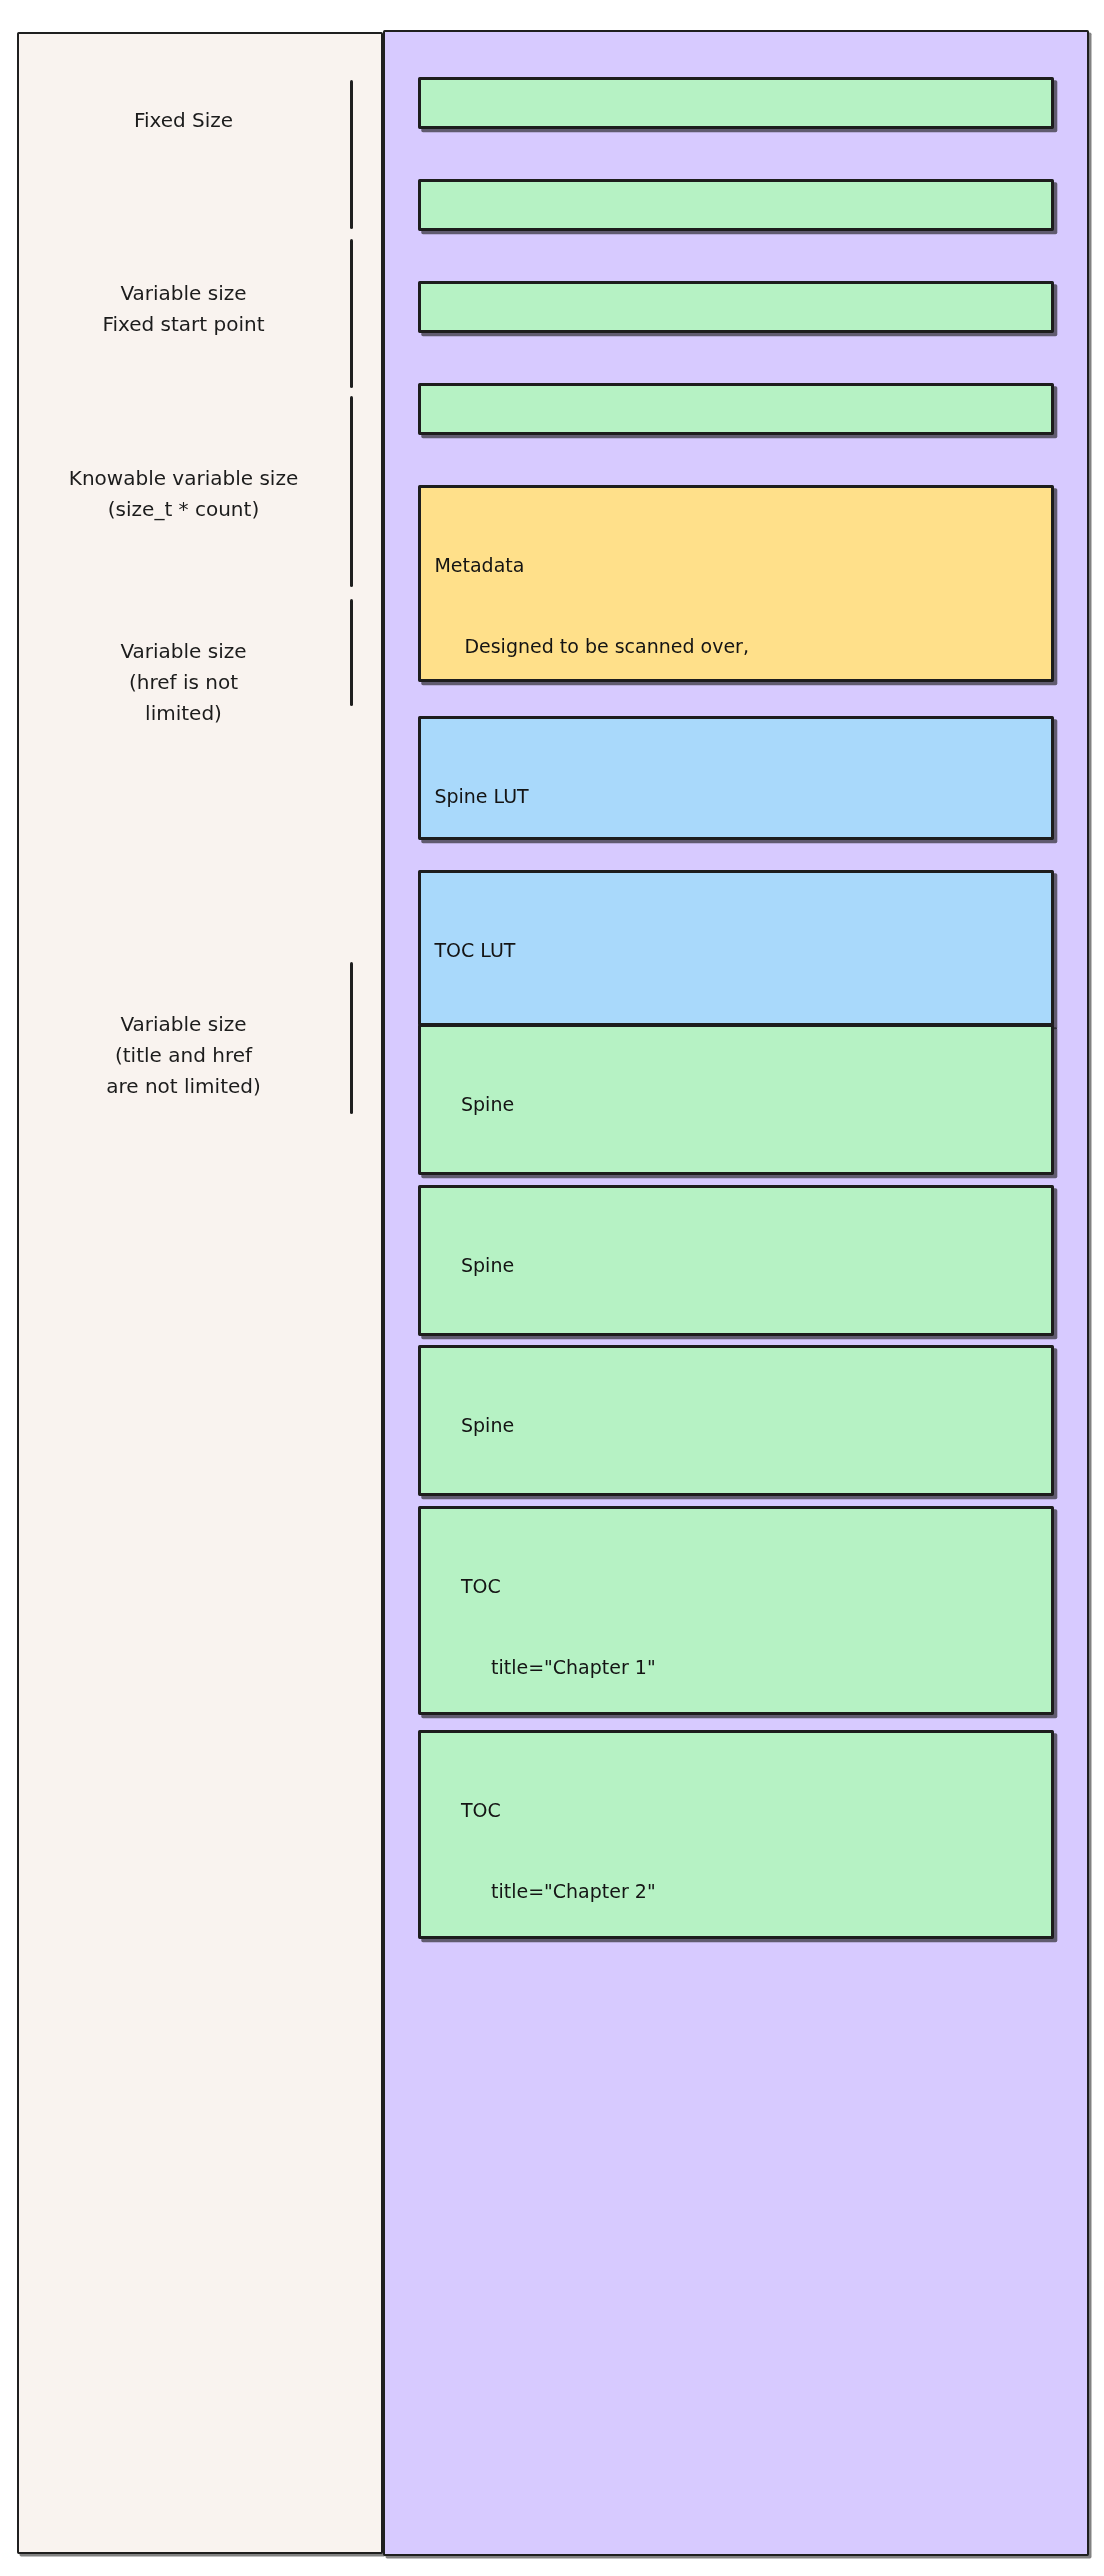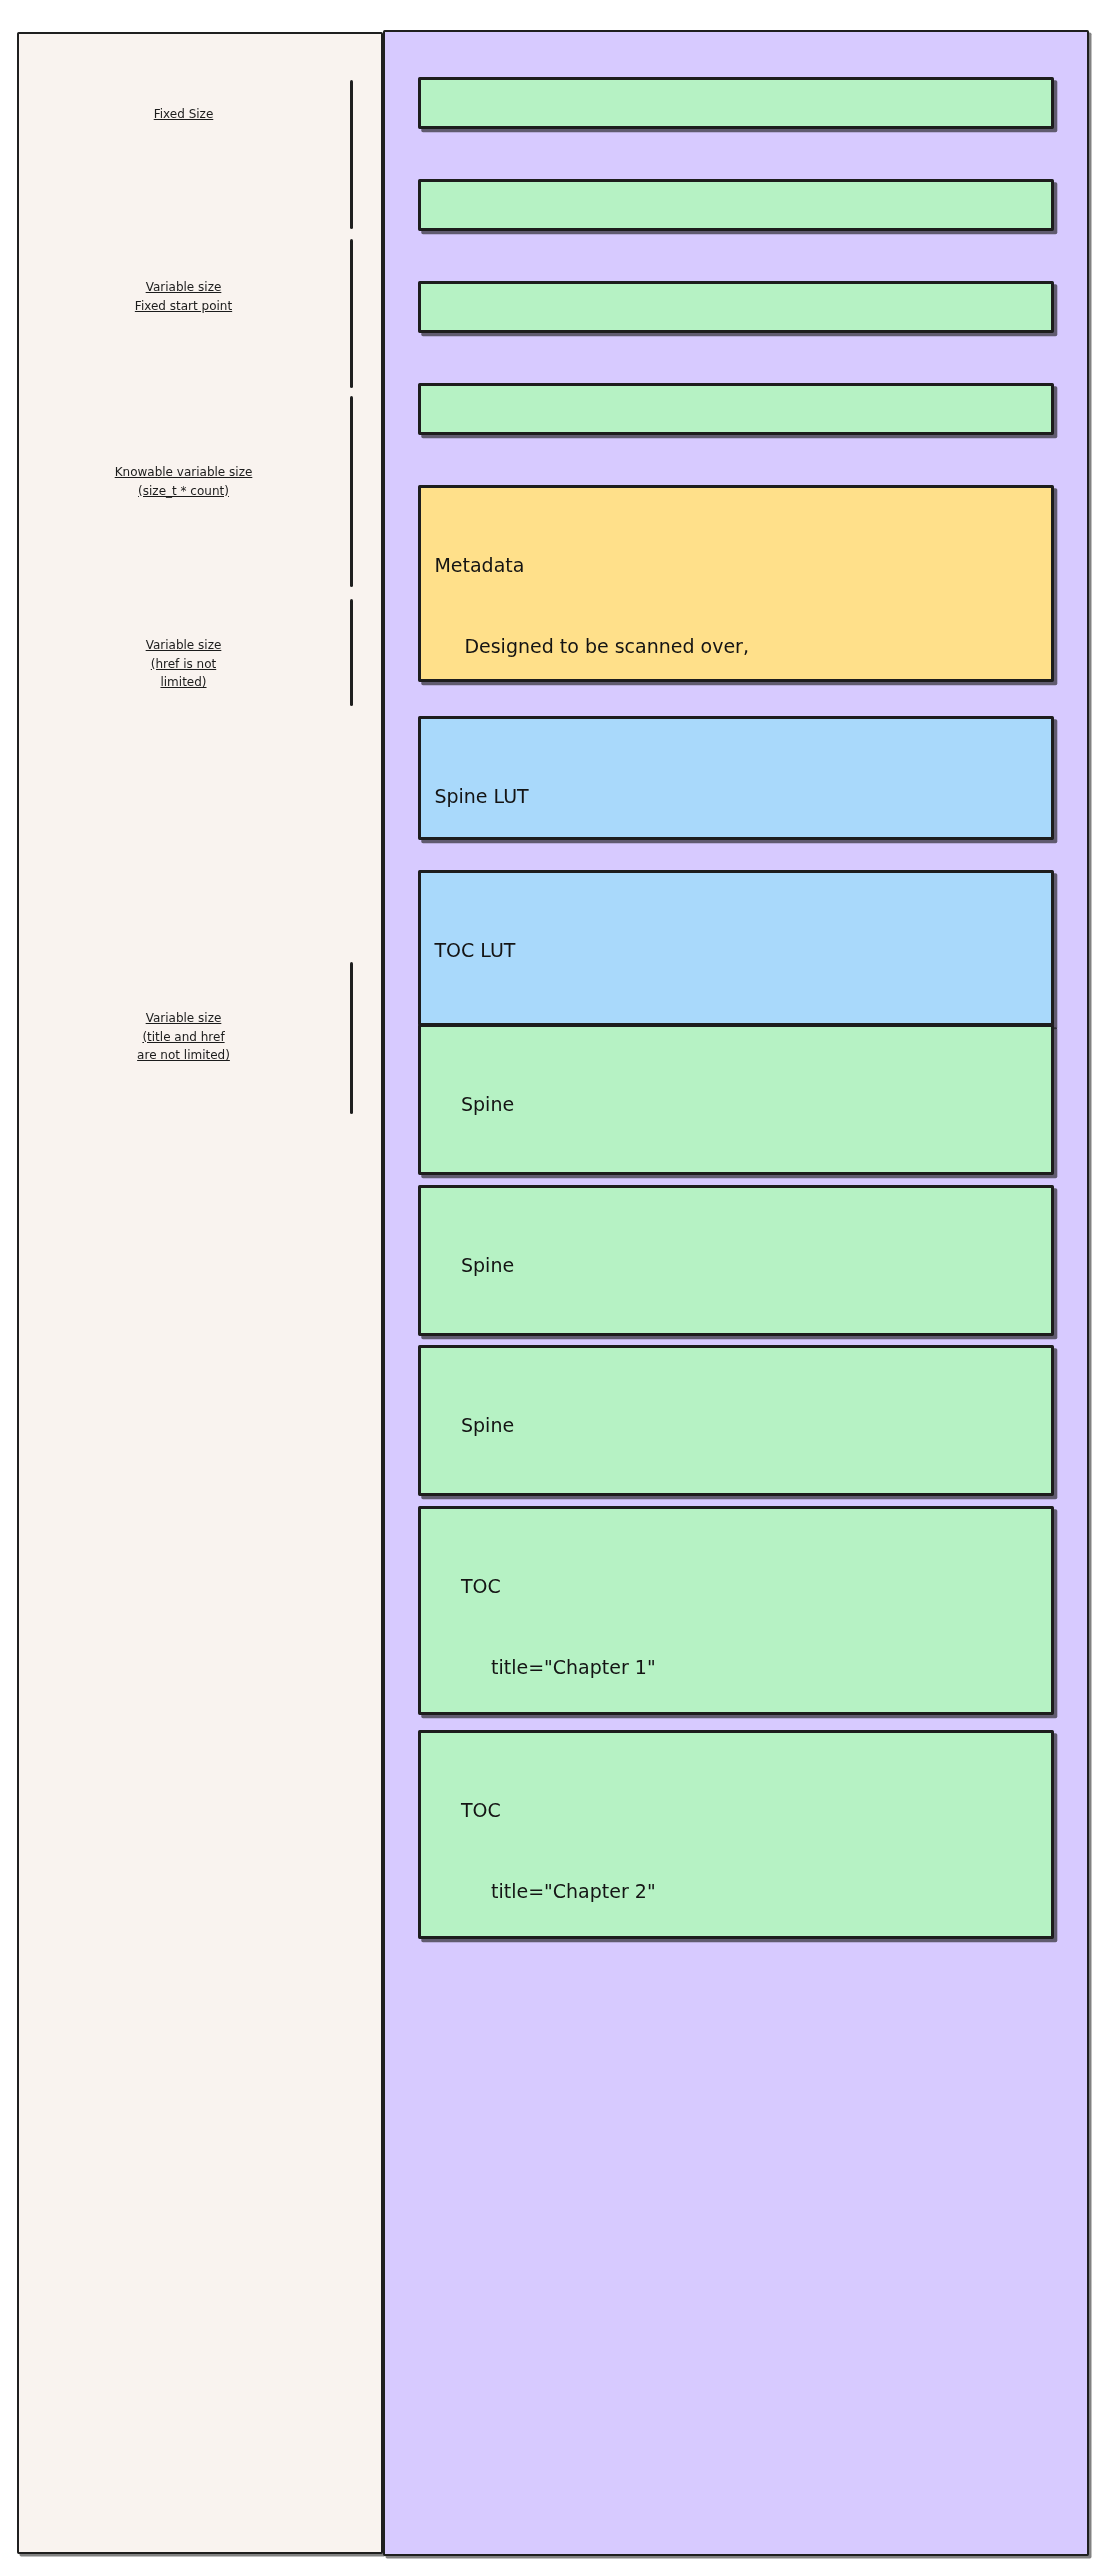--- a/index.html
+++ b/index.html
@@ -57,25 +57,24 @@
     background:#1f1f1f;
     border-radius:1.7px;
   }
 
   
   .group-caption{
     position:absolute;
     left:22px;
     width:323px;
     text-align:center;
-    font-size:12px;
+    font-size:20px;
     line-height:1.55;
     color:#1c1c1c;
     white-space:pre-line;
-    text-decoration:underline;
   }
 
   
   .box{
     position:absolute;
     left:33px;
     width:636px;
     box-sizing:border-box;
     border:3.3px solid #1d1d1d;
     box-shadow:3.3px 3.3px 0 rgba(22,22,22,.62);

